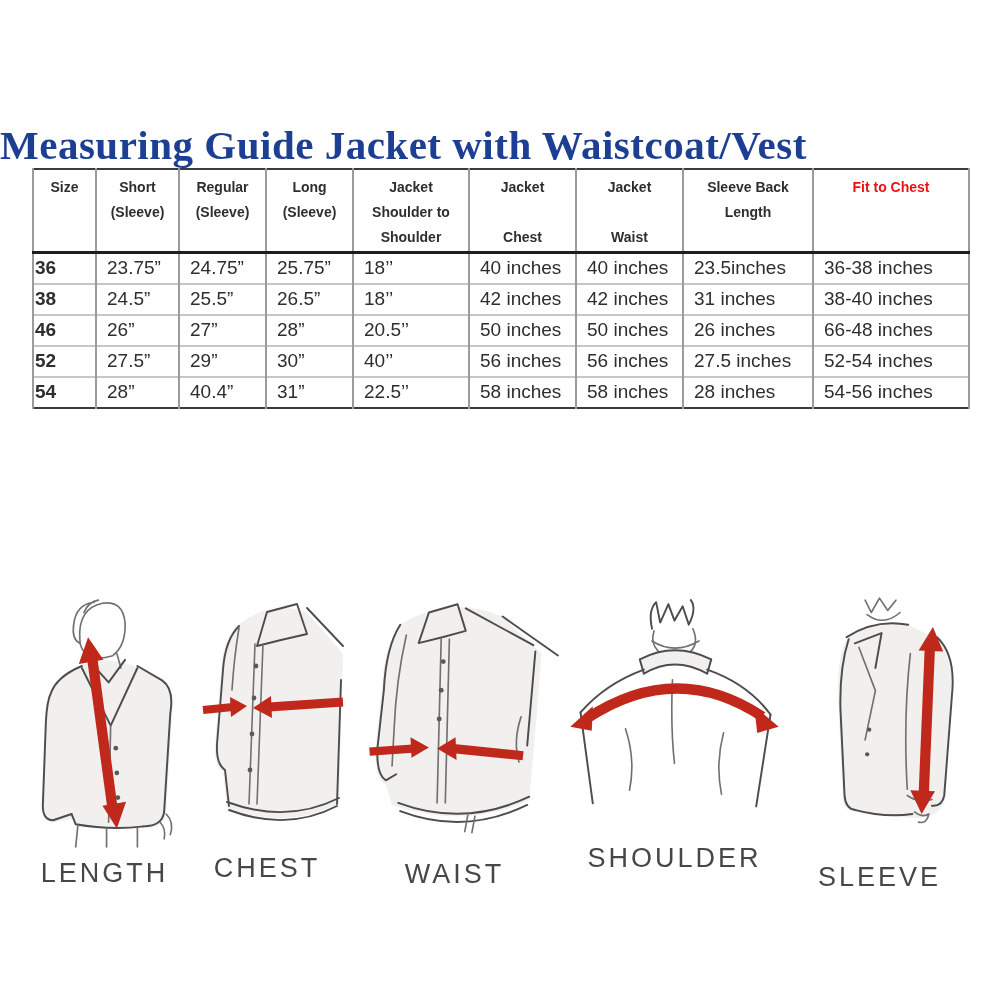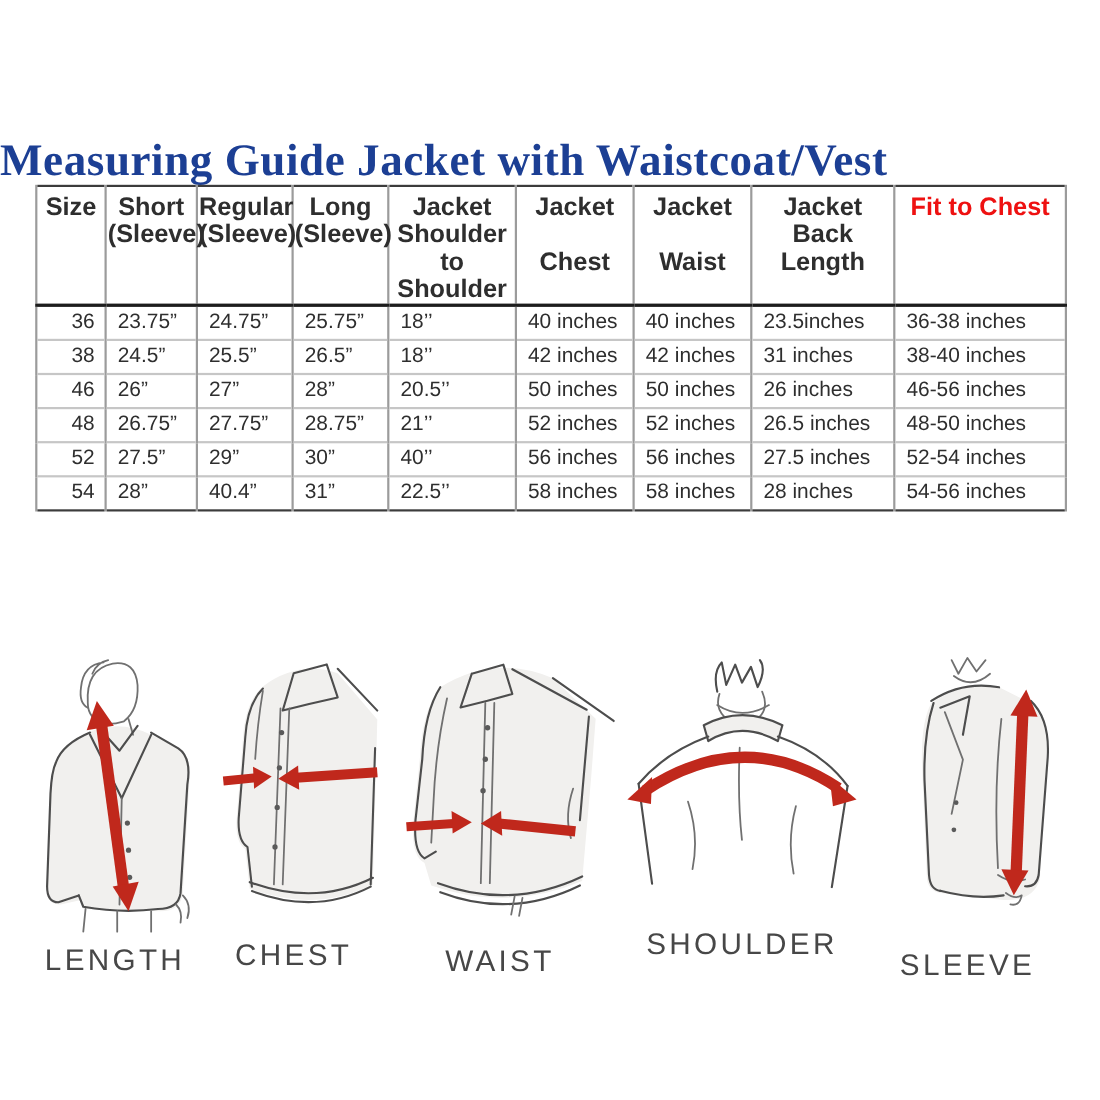--- a/index.html
+++ b/index.html
@@ -25,33 +25,33 @@
   .size-table col:nth-child(5){width:116px;}
   .size-table col:nth-child(6){width:107px;}
   .size-table col:nth-child(7){width:107px;}
   .size-table col:nth-child(8){width:130px;}
   .size-table col:nth-child(9){width:156px;}
   .size-table th{
     border-left:2px solid var(--border-gray,#9b9b9b);
     border-right:2px solid var(--border-gray,#9b9b9b);
     border-bottom:3px solid #1d1d1d;
     height:80px;box-sizing:border-box;vertical-align:top;text-align:center;
-    font-size:23px;font-weight:bold;line-height:25px;padding-top:5px;
+    font-size:14px;font-weight:bold;line-height:25px;padding-top:5px;
     white-space:pre-line;
   }
   .size-table th.accent{color:var(--accent-red,#ee1111);}
   .size-table td{
     border-left:2px solid var(--border-gray,#9b9b9b);
     border-right:2px solid var(--border-gray,#9b9b9b);
     border-top:2px solid var(--row-line,#c6c6c6);
     height:31px;box-sizing:border-box;
     font-size:19px;padding:1px 4px 1px 10px;text-align:left;
     overflow:hidden;white-space:nowrap;
   }
-  .size-table td:first-child{font-weight:normal;padding-left:31px;}
+  .size-table td:first-child{font-weight:bold;padding-left:1px;}
   .figures{
     position:absolute;top:594px;left:22px;width:950px;
     display:flex;justify-content:space-between;align-items:flex-start;
   }
   .figure{display:flex;flex-direction:column;align-items:center;}
   .figure svg{display:block;}
   .figure-label{
     margin-top:9px;font-size:27px;letter-spacing:3px;
     color:var(--label-gray,#474747);white-space:nowrap;
   }
@@ -92,21 +92,21 @@
 (Sleeve)</th>
           <th>Jacket
 Shoulder to
 Shoulder</th>
           <th>Jacket
 
 Chest</th>
           <th>Jacket
 
 Waist</th>
-          <th>Jacket Back
+          <th>Sleeve Back
 Length</th>
           <th class="accent">Fit to Chest</th>
         </tr>
     </thead>
     <tbody>
         <tr>
           <td>36</td>
           <td>23.75”</td>
           <td>24.75”</td>
           <td>25.75”</td>
@@ -129,32 +129,21 @@
         </tr>
         <tr>
           <td>46</td>
           <td>26”</td>
           <td>27”</td>
           <td>28”</td>
           <td>20.5’’</td>
           <td>50 inches</td>
           <td>50 inches</td>
           <td>26 inches</td>
-          <td>46-56 inches</td>
-        </tr>
-        <tr>
-          <td>48</td>
-          <td>26.75”</td>
-          <td>27.75”</td>
-          <td>28.75”</td>
-          <td>21’’</td>
-          <td>52 inches</td>
-          <td>52 inches</td>
-          <td>26.5 inches</td>
-          <td>48-50 inches</td>
+          <td>66-48 inches</td>
         </tr>
         <tr>
           <td>52</td>
           <td>27.5”</td>
           <td>29”</td>
           <td>30”</td>
           <td>40’’</td>
           <td>56 inches</td>
           <td>56 inches</td>
           <td>27.5 inches</td>

